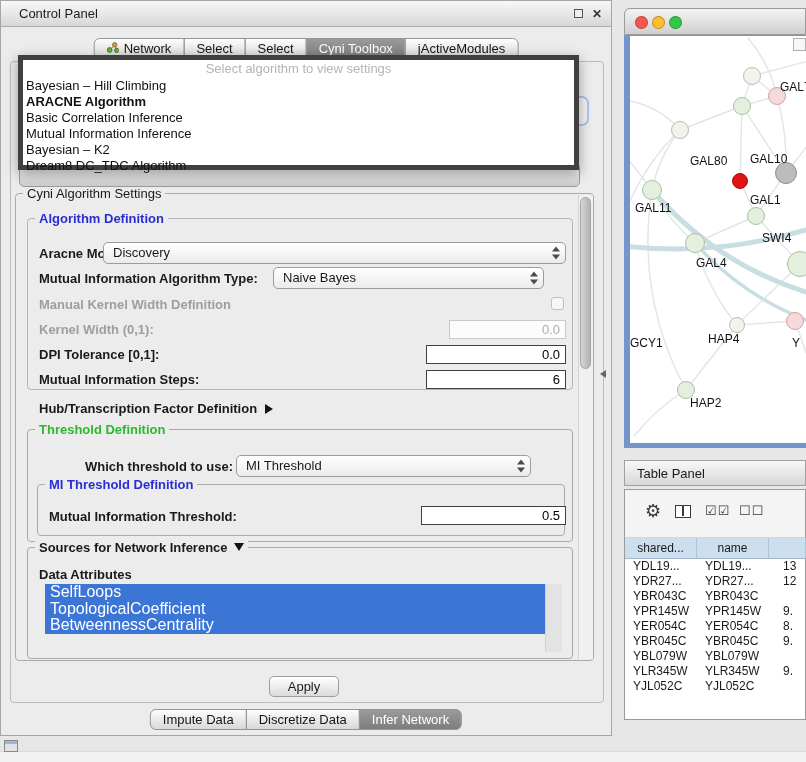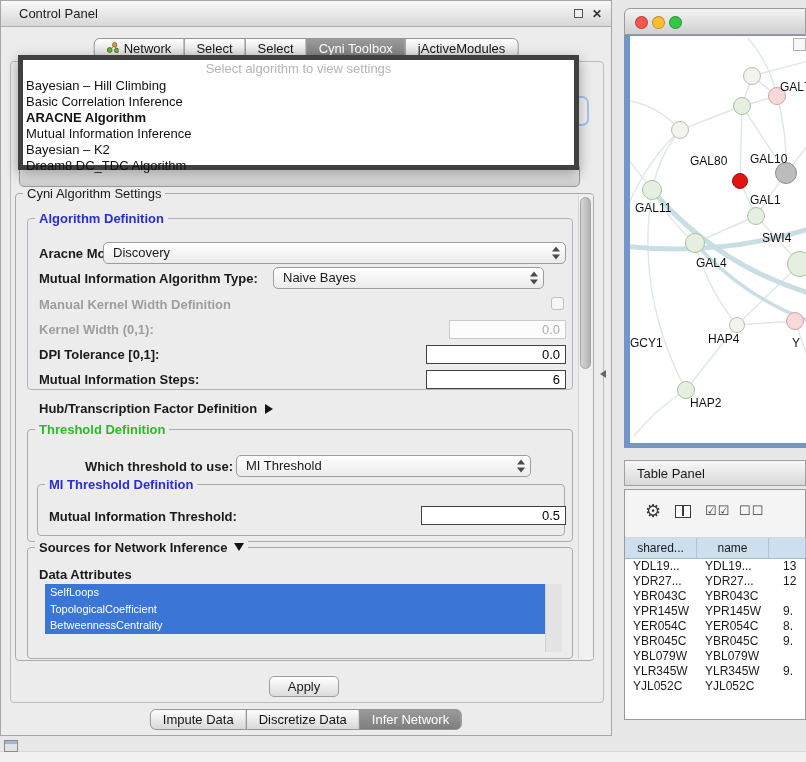--- a/index.html
+++ b/index.html
@@ -50,21 +50,21 @@
           font-family:inherit;text-align:right;padding:0 5px}
   .tinput.dis{border-color:#c9c9c9;color:#aeaeae;background:#fcfcfc}
   .checkbox{position:absolute;width:13px;height:13px;border:1px solid #c0c0c0;border-radius:3px;background:#f6f6f6}
   
   .tri-right{display:inline-block;width:0;height:0;border-top:5px solid transparent;
              border-bottom:5px solid transparent;border-left:8px solid #141414;margin-left:8px;vertical-align:-1px}
   .tri-down{display:inline-block;width:0;height:0;border-left:5px solid transparent;
             border-right:5px solid transparent;border-top:8px solid #141414;margin-left:6px;vertical-align:1px}
   
   .attr-list{position:absolute;overflow:hidden}
-  .attr-item{height:16.5px;line-height:16.5px;color:#fff;font-size:11px;padding-left:5px;width:500px}
+  .attr-item{height:16.5px;line-height:16.5px;color:#fff;font-size:16px;padding-left:5px;width:500px}
   .attr-scroll{position:absolute;left:500px;top:0;bottom:0;width:17px;background:#e3e3e3;border-left:1px solid #d2d2d2}
   
   .btn{position:absolute;border:1px solid #9d9d9d;border-radius:5px;
        background:linear-gradient(#ffffff,#dbdbdb);font-size:13px;text-align:center}
   
   .sb{position:absolute;background:#f0f0f0;border-left:1px solid #d4d4d4}
   .sb-thumb{position:absolute;left:1px;width:11px;border-radius:6px;
             background:linear-gradient(90deg,#d6d6d6,#b2b2b2);border:1px solid #a5a5a5}
   
   .net-frame{position:absolute;background:#7395cc}
@@ -202,22 +202,22 @@
           <span>Infer Network</span>
         </div>
       </div>
 
     <span class="abs" style="left:599px;top:369px;width:0;height:0;border-top:4px solid transparent;border-bottom:4px solid transparent;border-right:6px solid #666"></span>
   </div>
 
   <div class="dd">
       <div class="prompt">Select algorithm to view settings</div>
       <div class="dd-item">Bayesian – Hill Climbing</div>
+      <div class="dd-item bold">ARACNE Algorithm</div>
       <div class="dd-item">Basic Correlation Inference</div>
-      <div class="dd-item bold">ARACNE Algorithm</div>
       <div class="dd-item">Mutual Information Inference</div>
       <div class="dd-item">Bayesian – K2</div>
       <div class="dd-item">Dream8 DC_TDC Algorithm</div>
     </div>
 
   <div class="abs" style="left:624px;top:8px;width:182px;height:27px;background:linear-gradient(#f3f3f3,#cfcfcf);border:1px solid #9a9a9a;border-radius:6px 0 0 0">
     <span class="tl" style="left: 10px; top: 7px; background: rgb(246, 86, 79);"></span>
     <span class="tl" style="left: 27px; top: 7px; background: rgb(252, 189, 46);"></span>
     <span class="tl" style="left: 44px; top: 7px; background: rgb(51, 199, 72);"></span>
   </div>

